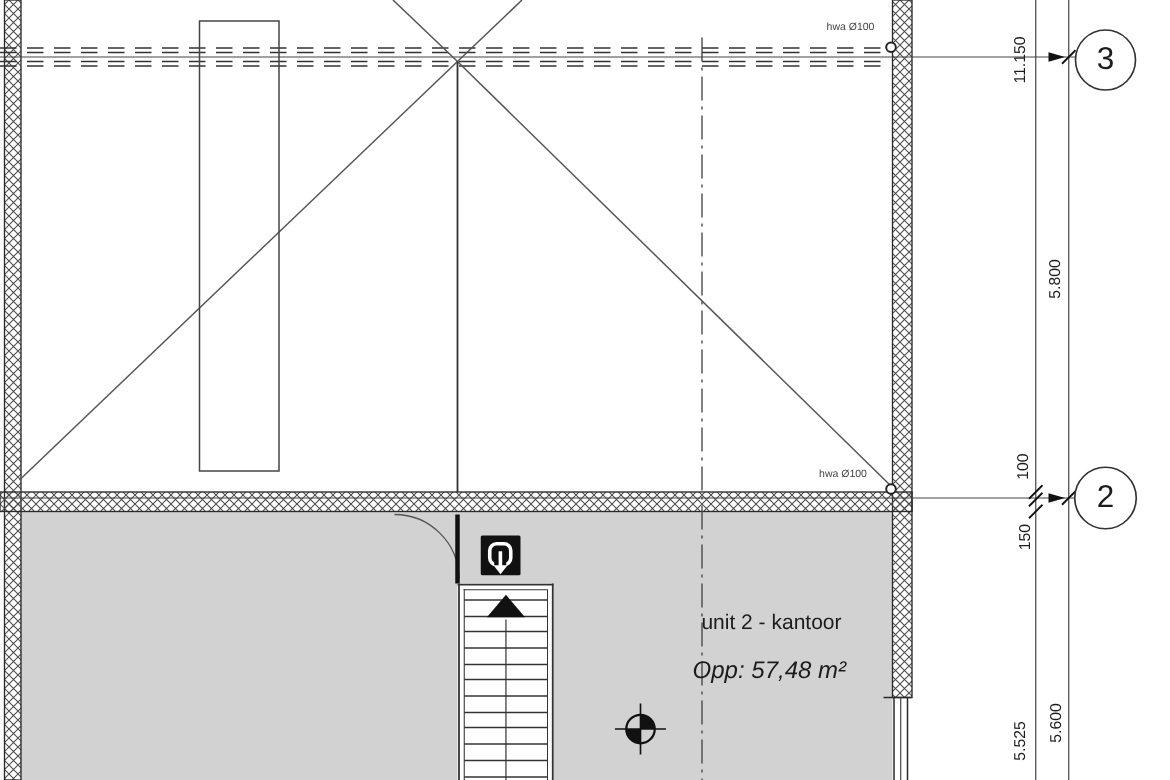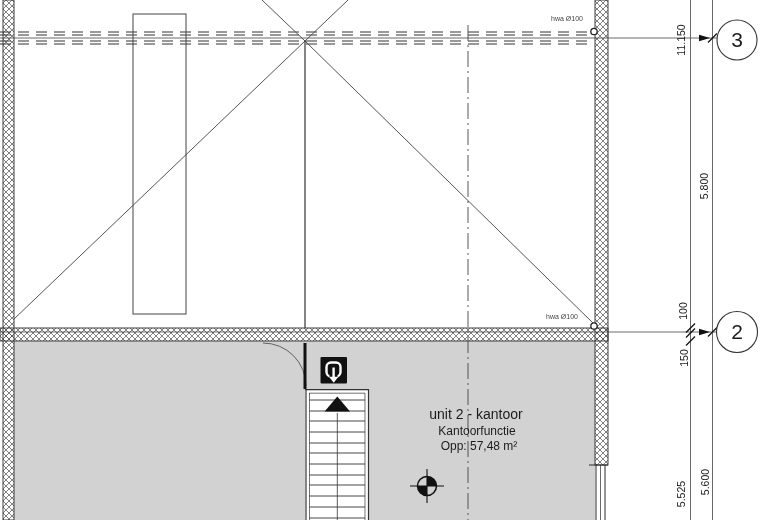--- a/index.html
+++ b/index.html
@@ -1,21 +1,21 @@
 <!DOCTYPE html>
 <html><head>
 <meta charset="utf-8">
 <style>
   html,body{margin:0;padding:0;background:#fff;}
   .canvas{position:relative;width:780px;height:520px;background:#fff;overflow:hidden;
           font-family:"Liberation Sans",sans-serif;color:#222;}
   .canvas svg{position:absolute;left:0;top:0;}
   .txt{position:absolute;color:#222;}
   .hwa{font-size:7px;color:#444;width:50px;text-align:center;}
-  .room-line{width:170px;text-align:center;color:#1c1c1c;}
+  .room-line{width:170px;text-align:right;color:#1c1c1c;}
   .bubble-num{width:40px;height:40px;line-height:40px;text-align:center;
               font-size:21px;color:#1c1c1c;}
   .dim{width:64px;height:13px;line-height:13px;text-align:center;font-size:10.5px;
        color:#1c1c1c;transform:translate(-32px,-6.5px) rotate(-90deg);}
 </style>
 </head>
 <body>
 
 <div class="canvas">
 
@@ -137,22 +137,21 @@
   <g fill="#fff" stroke="#333" stroke-width="1.1">
     <circle cx="737" cy="40" r="20"></circle>
     <circle cx="737" cy="332" r="20.5"></circle>
   </g>
 </svg>
 
 <div class="txt hwa" style="left:542px;top:15px;">hwa Ø100</div>
 <div class="txt hwa" style="left:537px;top:313px;">hwa Ø100</div>
 
 <div class="txt room-line" style="left:391px;top:406px;font-size:14px;">unit 2 - kantoor</div>
-<div class="txt room-line" style="left:392px;top:424px;font-size:12px;">Kantoorfunctie</div>
-<div class="txt room-line" style="left:394px;top:439px;font-size:12px;">Opp: 57,48 m²</div>
+<div class="txt room-line" style="left:394px;top:439px;font-size:16px;font-style:italic;">Opp: 57,48 m²</div>
 
 <div class="txt bubble-num" style="left:717px;top:20px;">3</div>
 <div class="txt bubble-num" style="left:717px;top:312px;">2</div>
 
 <div class="txt dim" style="left:681px;top:40px;">11.150</div>
 <div class="txt dim" style="left:683px;top:311px;">100</div>
 <div class="txt dim" style="left:684px;top:358px;">150</div>
 <div class="txt dim" style="left:681px;top:494px;">5.525</div>
 <div class="txt dim" style="left:704px;top:186px;">5.800</div>
 <div class="txt dim" style="left:705px;top:482px;">5.600</div>

